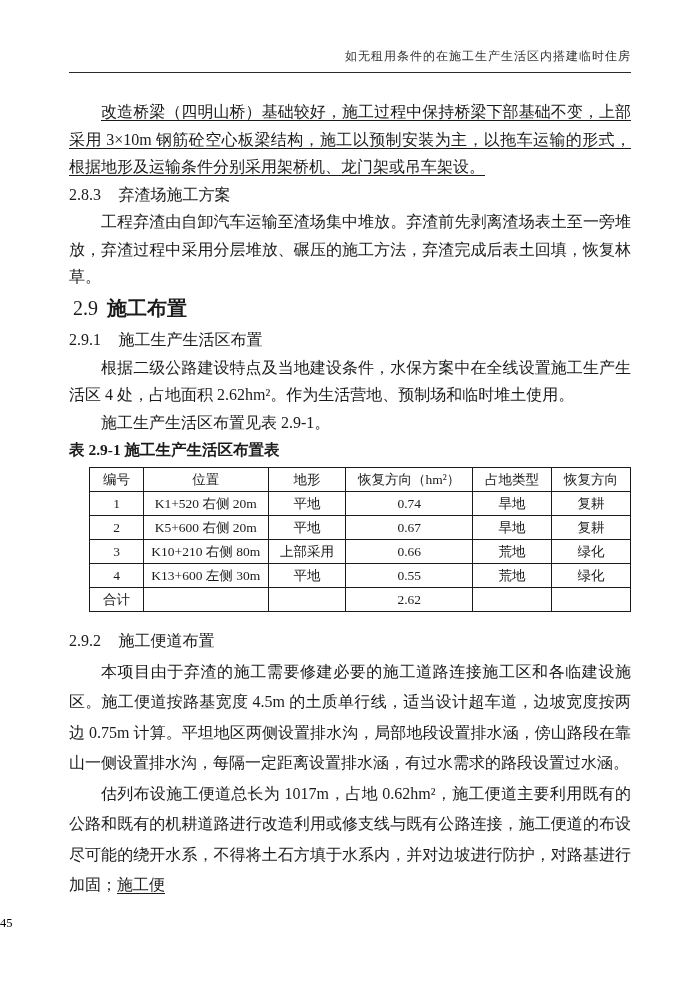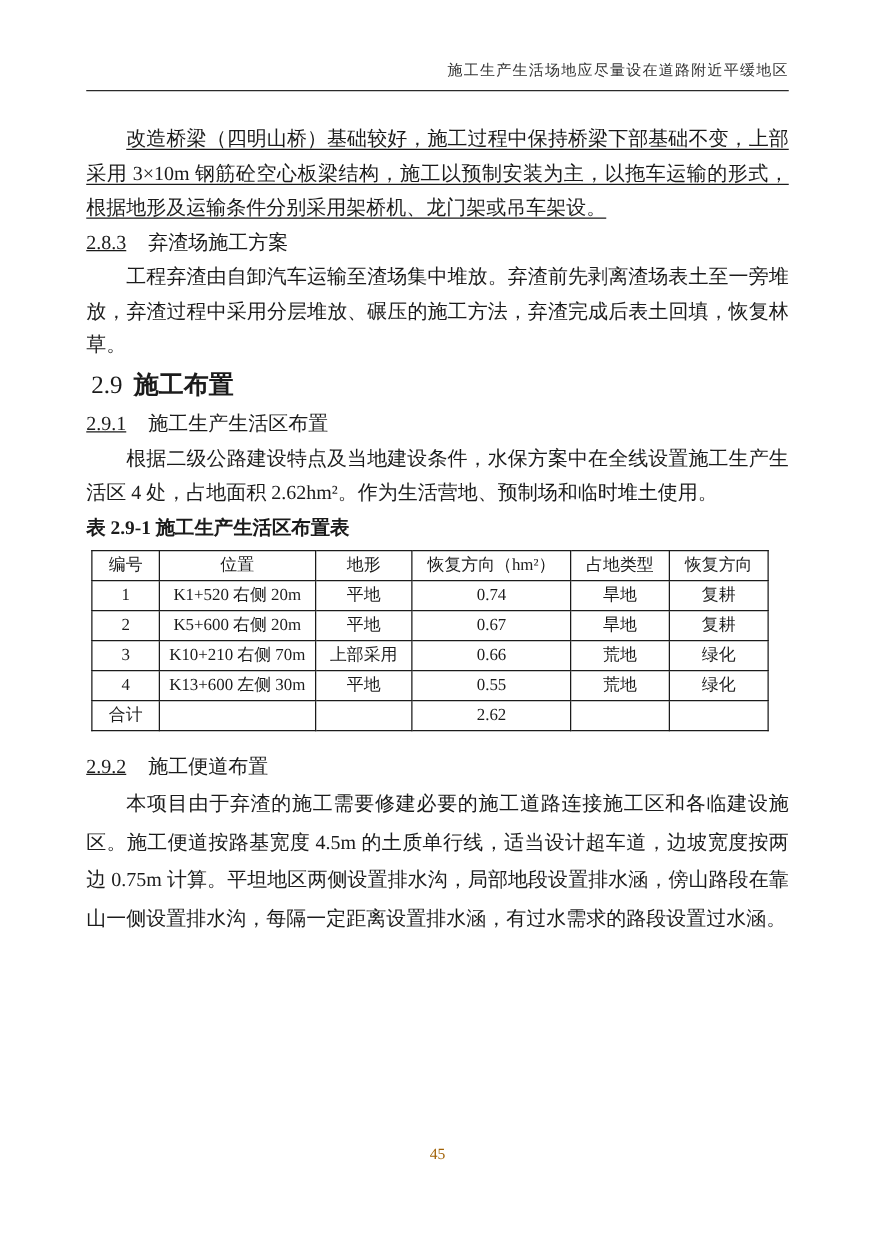--- a/index.html
+++ b/index.html
@@ -37,85 +37,86 @@
     left: 69px;
     width: 562px;
     font-size: 16px;
     text-align: justify;
   }
   .top-blocks { line-height: 27.5px; }
   .bottom-blocks { line-height: 30.5px; margin-top: 14px; }
   p.para { margin: 0; text-indent: 2em; }
   .underlined { text-decoration: underline; text-underline-offset: 3px; text-decoration-thickness: 1px; }
   .sec-heading { margin: 0; font-size: 16px; font-weight: normal; text-indent: 0; }
-  .sec-heading .num { margin-right: 1.1em; text-decoration: underline; }
+  .sec-heading .num { margin-right: 1.1em; }
   .chapter-heading { margin: 4px; font-size: 20px; text-indent: 0; }
   .chapter-heading .num { font-weight: normal; margin-right: 0.45em; }
   .chapter-heading .ttl { font-weight: bold; }
   
   .table-title {
     margin: 1px 0 4px 0;
     font-weight: bold;
     font-size: 15.5px;
     line-height: 26px;
     text-indent: 0;
   }
   table.layout-table {
     border-collapse: collapse;
-    margin-left: 4px;
+    margin-left: 20px;
     width: 542px;
     table-layout: fixed;
   }
   table.layout-table td, table.layout-table th {
     border: 1px solid #1b1b1b;
     height: 24px;
     padding: 0 2px;
     text-align: center;
     vertical-align: middle;
     font-size: 13.5px;
     font-weight: normal;
     line-height: 16px;
   }
   table.layout-table { border: 1.5px solid #1b1b1b; }
   
   .doc-footer {
     position: absolute;
     top: 916px;
     left: 0;
     width: 100%;
-    text-align: center;
+    text-align: left;
     font-size: 12.5px;
-    color: #a16207;
+    color: #000000;
   }
 </style>
 </head>
 <body>
 
 <div class="page">
 
   <div class="doc-header">
-    <span class="header-text">施工生产生活场地应尽量设在道路附近平缓地区</span>
+    <span class="header-text">如无租用条件的在施工生产生活区内搭建临时住房</span>
   </div>
 
   <div class="content">
 
     <div class="top-blocks">
       <p class="para underlined">改造桥梁（四明山桥）基础较好，施工过程中保持桥梁下部基础不变，上部采用 3×10m 钢筋砼空心板梁结构，施工以预制安装为主，以拖车运输的形式，根据地形及运输条件分别采用架桥机、龙门架或吊车架设。</p>
 
       <p class="sec-heading"><span class="num">2.8.3</span><span class="ttl">弃渣场施工方案</span></p>
 
       <p class="para">工程弃渣由自卸汽车运输至渣场集中堆放。弃渣前先剥离渣场表土至一旁堆放，弃渣过程中采用分层堆放、碾压的施工方法，弃渣完成后表土回填，恢复林草。</p>
 
       <p class="chapter-heading"><span class="num">2.9</span><span class="ttl">施工布置</span></p>
 
       <p class="sec-heading"><span class="num">2.9.1</span><span class="ttl">施工生产生活区布置</span></p>
 
       <p class="para">根据二级公路建设特点及当地建设条件，水保方案中在全线设置施工生产生活区 4 处，占地面积 2.62hm²。作为生活营地、预制场和临时堆土使用。</p>
 
 
+      <p class="para">施工生产生活区布置见表 2.9-1。</p>
 
       <p class="table-title">表 2.9-1  施工生产生活区布置表</p>
 
       <table class="layout-table">
         <colgroup>
           <col style="width:10%">
             <col style="width:23%">
             <col style="width:14.4%">
             <col style="width:23.4%">
             <col style="width:14.6%">
@@ -143,21 +144,21 @@
           <tr>
             <td>2</td>
             <td>K5+600 右侧 20m</td>
             <td>平地</td>
             <td>0.67</td>
             <td>旱地</td>
             <td>复耕</td>
           </tr>
           <tr>
             <td>3</td>
-            <td>K10+210 右侧 70m</td>
+            <td>K10+210 右侧 80m</td>
             <td>上部采用</td>
             <td>0.66</td>
             <td>荒地</td>
             <td>绿化</td>
           </tr>
           <tr>
             <td>4</td>
             <td>K13+600 左侧 30m</td>
             <td>平地</td>
             <td>0.55</td>
@@ -174,20 +175,21 @@
           </tr>
         </tbody>
       </table>
     </div>
 
     <div class="bottom-blocks">
       <p class="sec-heading"><span class="num">2.9.2</span><span class="ttl">施工便道布置</span></p>
 
       <p class="para">本项目由于弃渣的施工需要修建必要的施工道路连接施工区和各临建设施区。施工便道按路基宽度 4.5m 的土质单行线，适当设计超车道，边坡宽度按两边 0.75m 计算。平坦地区两侧设置排水沟，局部地段设置排水涵，傍山路段在靠山一侧设置排水沟，每隔一定距离设置排水涵，有过水需求的路段设置过水涵。</p>
 
+      <p class="para"><span>估列布设施工便道总长为 1017m，占地 0.62hm²，施工便道主要利用既有的公路和既有的机耕道路进行改造利用或修支线与既有公路连接，施工便道的布设尽可能的绕开水系，不得将土石方填于水系内，并对边坡进行防护，对路基进行加固；</span><span class="underlined">施工便</span></p>
     </div>
 
   </div>
 
   <div class="doc-footer">
     <span>45</span>
   </div>
 
 </div>
 

